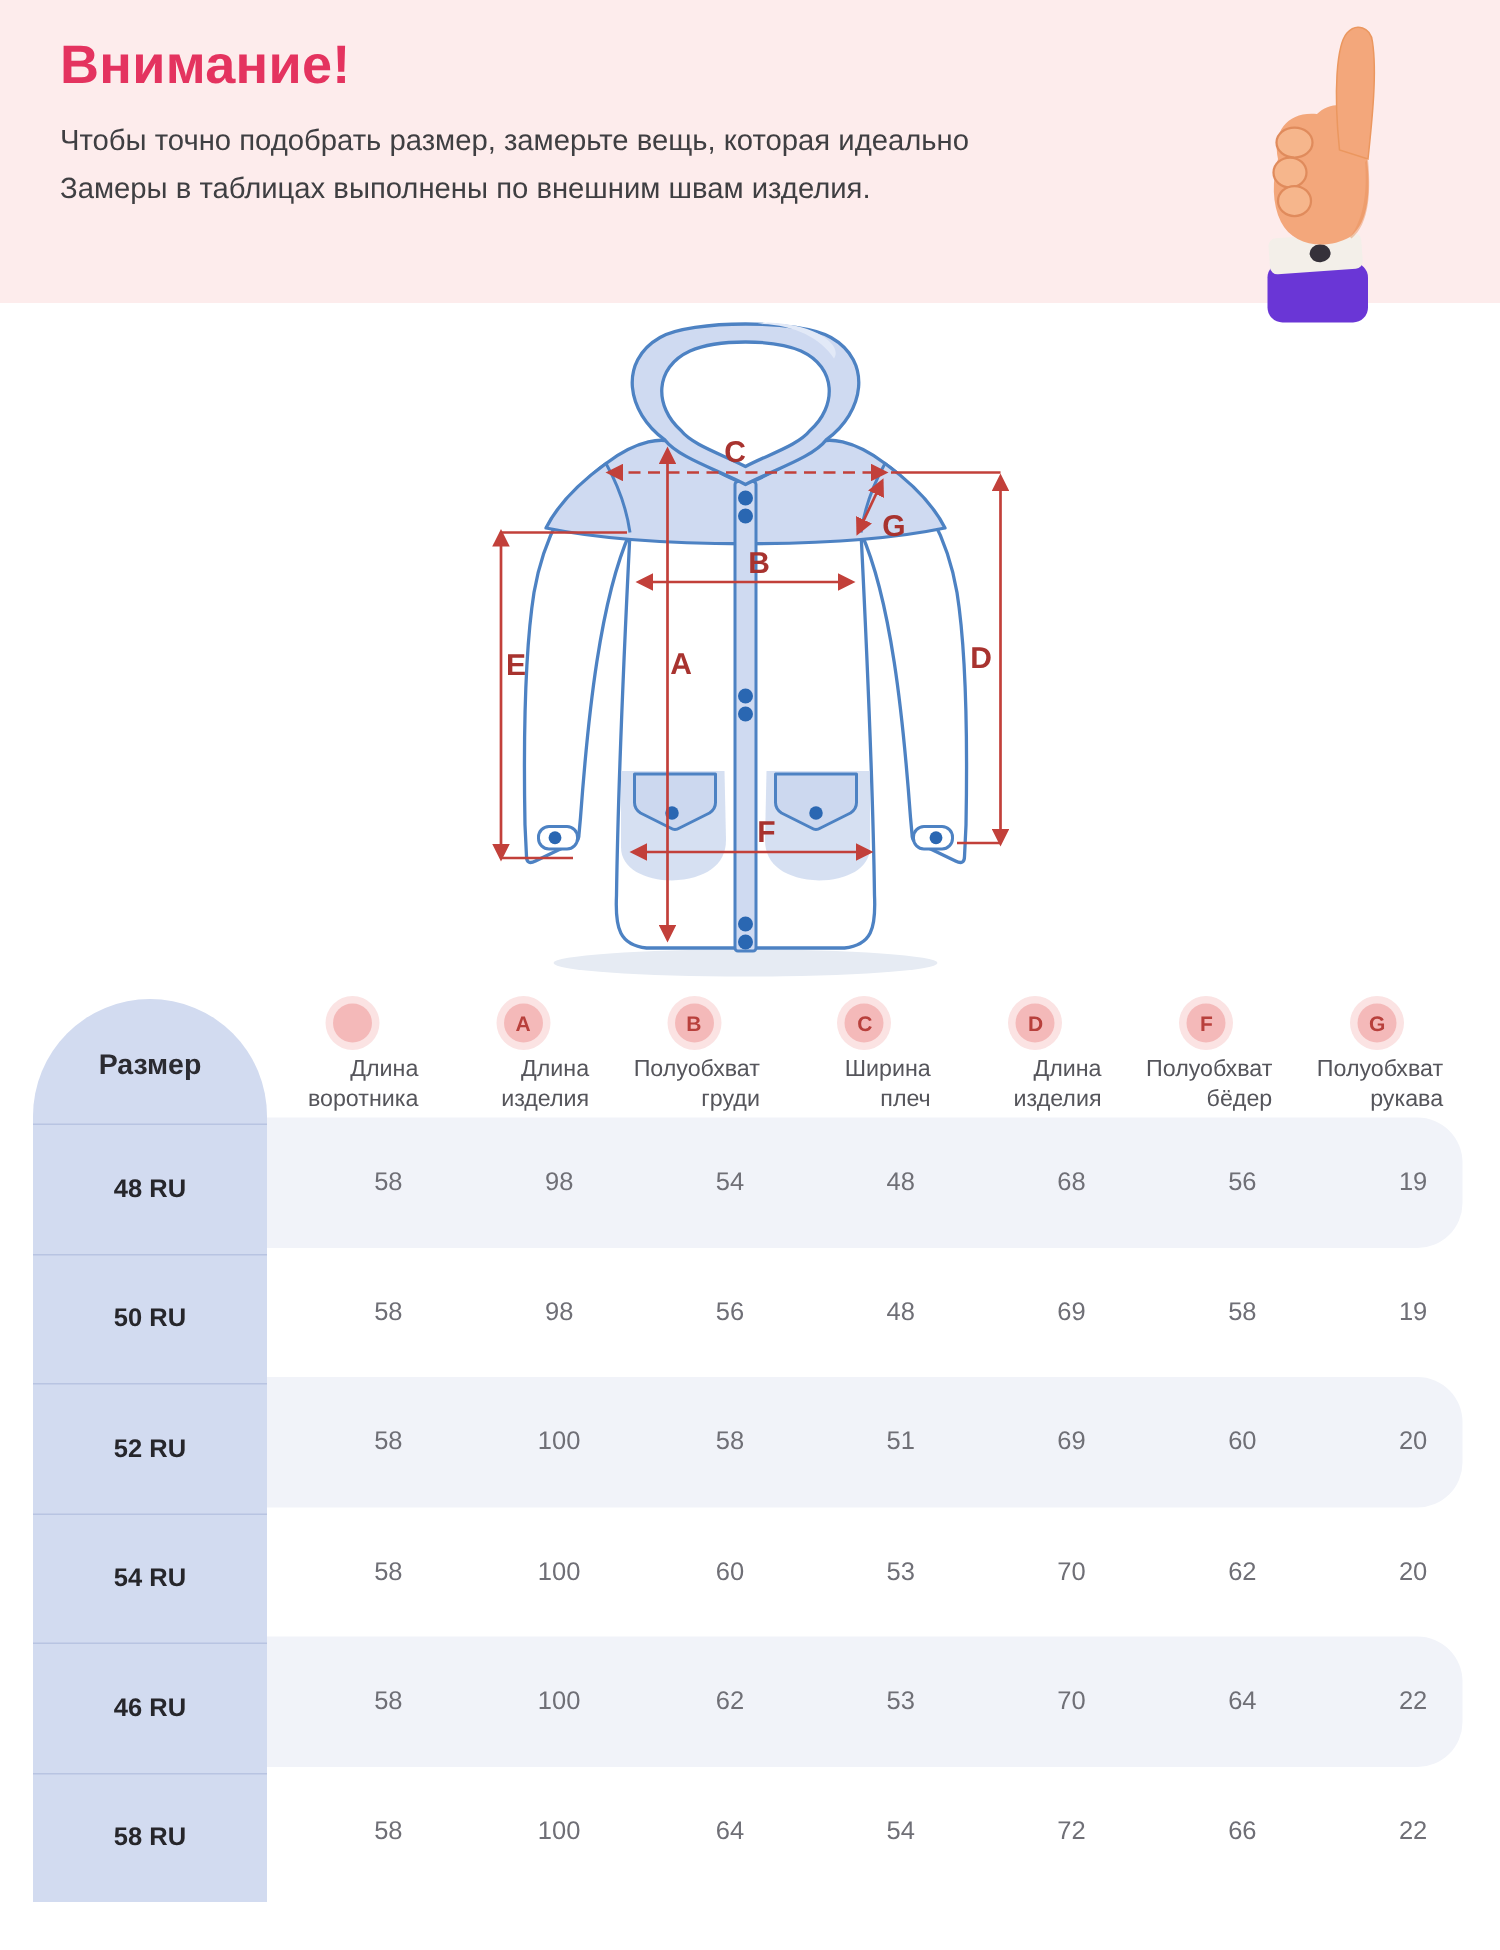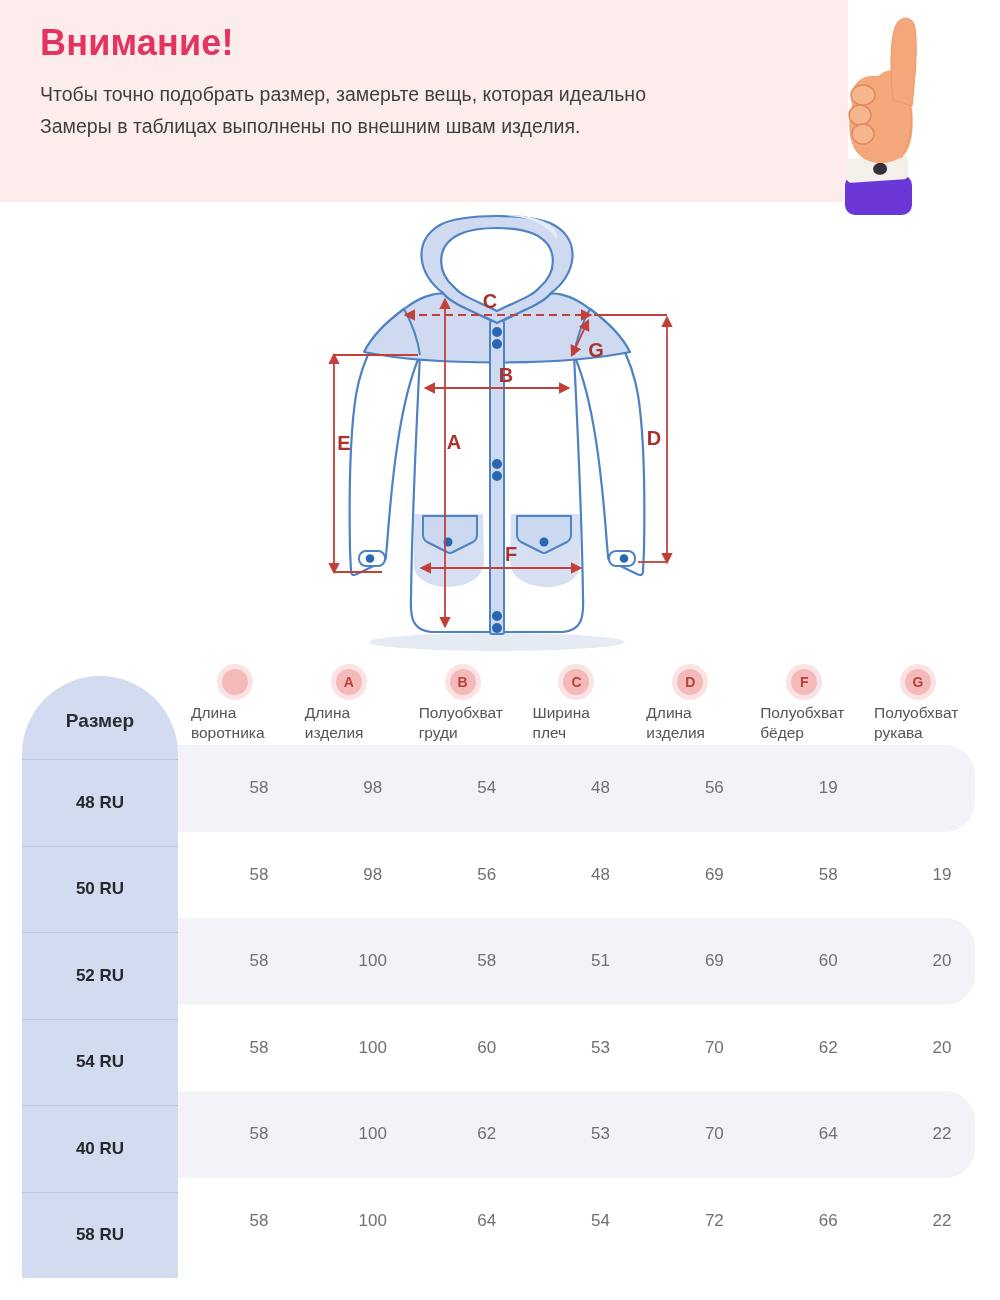--- a/index.html
+++ b/index.html
@@ -1,48 +1,48 @@
 <!DOCTYPE html>
 <html><head>
 <meta charset="utf-8">
 <style>
   html,body{margin:0;padding:0;background:#ffffff;}
   .page{position:relative;width:1000px;height:1300px;background:#ffffff;overflow:hidden;
         font-family:"Liberation Sans",sans-serif;}
 
   
-  .notice{position:absolute;left:0;top:0;width:848px;height:202px;background:#fdecec;}
+  .notice{position:absolute;left:0;top:0;width:1000px;height:202px;background:#fdecec;}
   .notice-title{position:absolute;left:40px;top:22px;margin:0;font-size:36px;font-weight:bold;
                 color:#e4335f;letter-spacing:.2px;}
   .notice-text{position:absolute;left:40px;top:78px;font-size:19.5px;line-height:32px;color:#3f3f42;}
 
   .hand-svg{position:absolute;left:838px;top:16px;}
 
   
   .jacket-svg{position:absolute;left:300px;top:205px;}
 
   
   .table-wrap{position:absolute;left:22px;top:662px;width:953px;height:602px;}
-  .size-col{position:absolute;left:0;top:14px;width:156px;height:602px;background:#d2dbf0;
+  .size-col{position:absolute;left:0;top:4px;width:156px;height:602px;background:#d2dbf0;
             border-radius:78px 78px 0 0;}
   .size-head{height:83px;display:flex;align-items:center;justify-content:center;
              font-size:19px;font-weight:bold;color:#2b2b31;padding-top:6px;box-sizing:border-box;}
   .size-cell{height:86.5px;display:flex;align-items:center;justify-content:center;
              font-size:17px;font-weight:bold;color:#26262b;
              border-top:1px solid rgba(146,163,205,.4);box-sizing:border-box;}
 
   .main-col{position:absolute;left:156px;top:0;width:797px;}
   .head-row{display:grid;grid-template-columns:repeat(7,1fr);height:83px;box-sizing:border-box;}
   .col-head{display:flex;flex-direction:column;align-items:center;padding-top:2px;box-sizing:border-box;}
   .badge{width:36px;height:36px;border-radius:50%;background:#fbe3e3;
          display:flex;align-items:center;justify-content:center;flex:0 0 auto;}
   .badge-inner{width:26px;height:26px;border-radius:50%;background:#f4b9b9;
                display:flex;align-items:center;justify-content:center;
                font-size:14px;font-weight:bold;color:#b8403c;}
-  .col-label{margin-top:3px;max-width:88px;text-align:left;font-size:15.5px;line-height:20px;color:#55555b;}
+  .col-label{margin-top:3px;max-width:88px;text-align:right;font-size:15.5px;line-height:20px;color:#55555b;}
 
   .trow{display:grid;grid-template-columns:repeat(7,1fr);height:86.5px;}
   .trow.stripe{background:#f1f3f9;border-radius:0 30px 30px 0;}
   .tcell{display:flex;align-items:center;justify-content:center;font-size:17px;color:#6f6f76;padding-left:48px;}
 </style>
 </head>
 <body>
 
 <div class="page">
 
@@ -162,21 +162,21 @@
   </svg>
 
   <div class="table-wrap">
     <div class="size-col">
       <div class="size-head">Размер</div>
       <div>
           <div class="size-cell">48 RU</div>
           <div class="size-cell">50 RU</div>
           <div class="size-cell">52 RU</div>
           <div class="size-cell">54 RU</div>
-          <div class="size-cell">40 RU</div>
+          <div class="size-cell">46 RU</div>
           <div class="size-cell">58 RU</div>
         </div>
     </div>
     <div class="main-col">
       <div class="head-row">
           <div class="col-head">
             <div class="badge">
               <div class="badge-inner">
                 <span></span>
               </div>
@@ -231,20 +231,21 @@
             </div>
             <div class="col-label">Полуобхват рукава</div>
           </div>
         </div>
       <div>
           <div class="trow stripe">
             <div class="tcell">58</div>
             <div class="tcell">98</div>
             <div class="tcell">54</div>
             <div class="tcell">48</div>
+            <div class="tcell">68</div>
             <div class="tcell">56</div>
             <div class="tcell">19</div>
           </div>
           <div class="trow">
             <div class="tcell">58</div>
             <div class="tcell">98</div>
             <div class="tcell">56</div>
             <div class="tcell">48</div>
             <div class="tcell">69</div>
             <div class="tcell">58</div>

